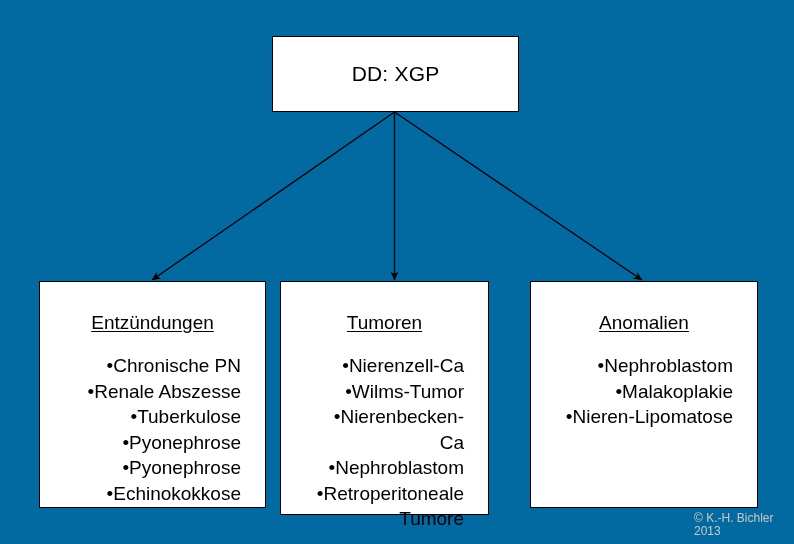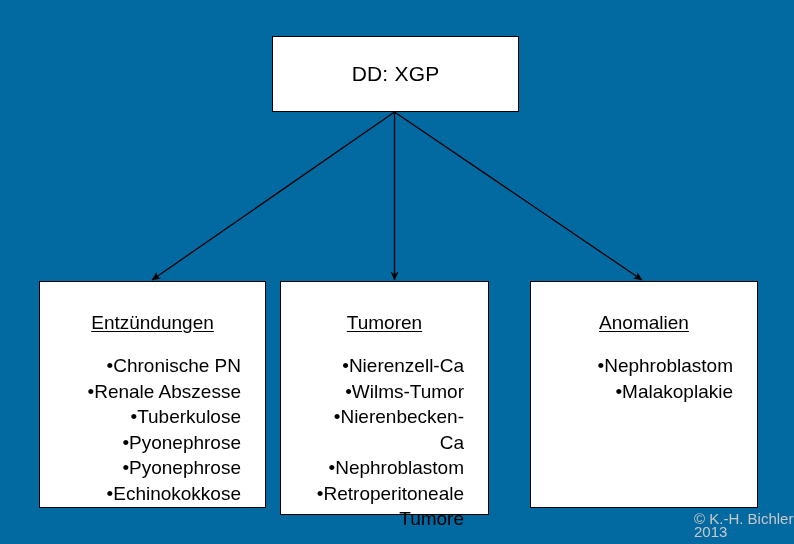--- a/index.html
+++ b/index.html
@@ -93,21 +93,21 @@
     pointer-events: none;
   }
   
   #copyright {
     position: absolute;
     left: 694px;
     top: 512px;
     width: 96px;
     text-align: left;
     color: #c8c8c8;
-    font-size: 15px;
+    font-size: 12px;
     line-height: 13px;
   }
   #copyright div { white-space: nowrap; }
 </style>
 </head>
 <body>
 
 <div id="canvas">
 
   <svg id="arrow-layer" viewBox="0 0 794 544" width="794" height="544" xmlns="http://www.w3.org/2000/svg">
@@ -152,20 +152,21 @@
       </ul>
     </div>
   </div>
 
   <div class="box" id="box-anomalies">
     <div class="cat-inner">
       <div class="cat-title">Anomalien</div>
       <ul class="cat-list">
         <li><span class="bullet">•</span><span>Nephroblastom</span></li>
         <li><span class="bullet">•</span><span>Malakoplakie</span></li>
+        <li><span class="bullet">•</span><span>Nieren-Lipomatose</span></li>
       </ul>
     </div>
   </div>
 
   <div id="copyright">
     <div>© K.-H. Bichler</div>
     <div>2013</div>
   </div>
 
 </div>

